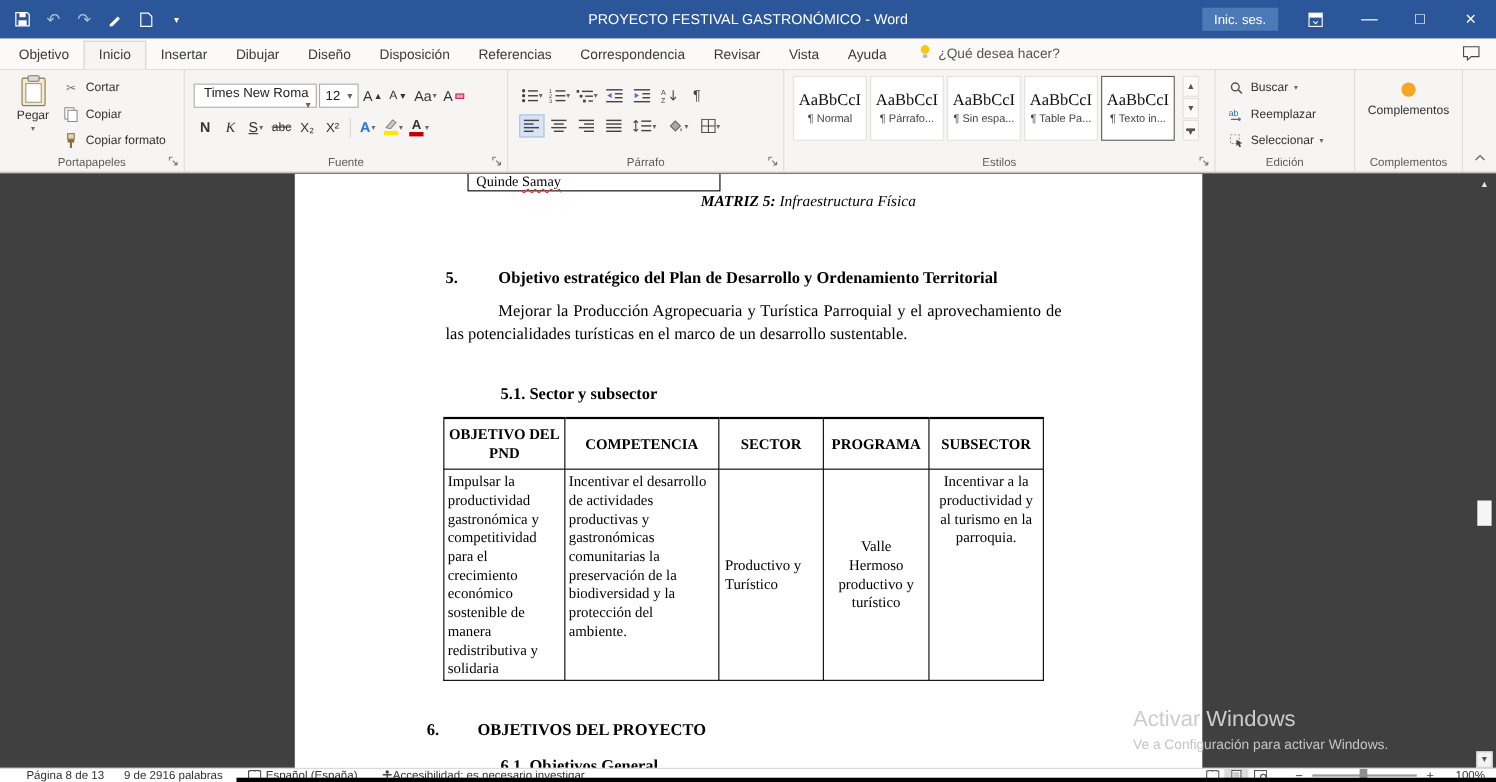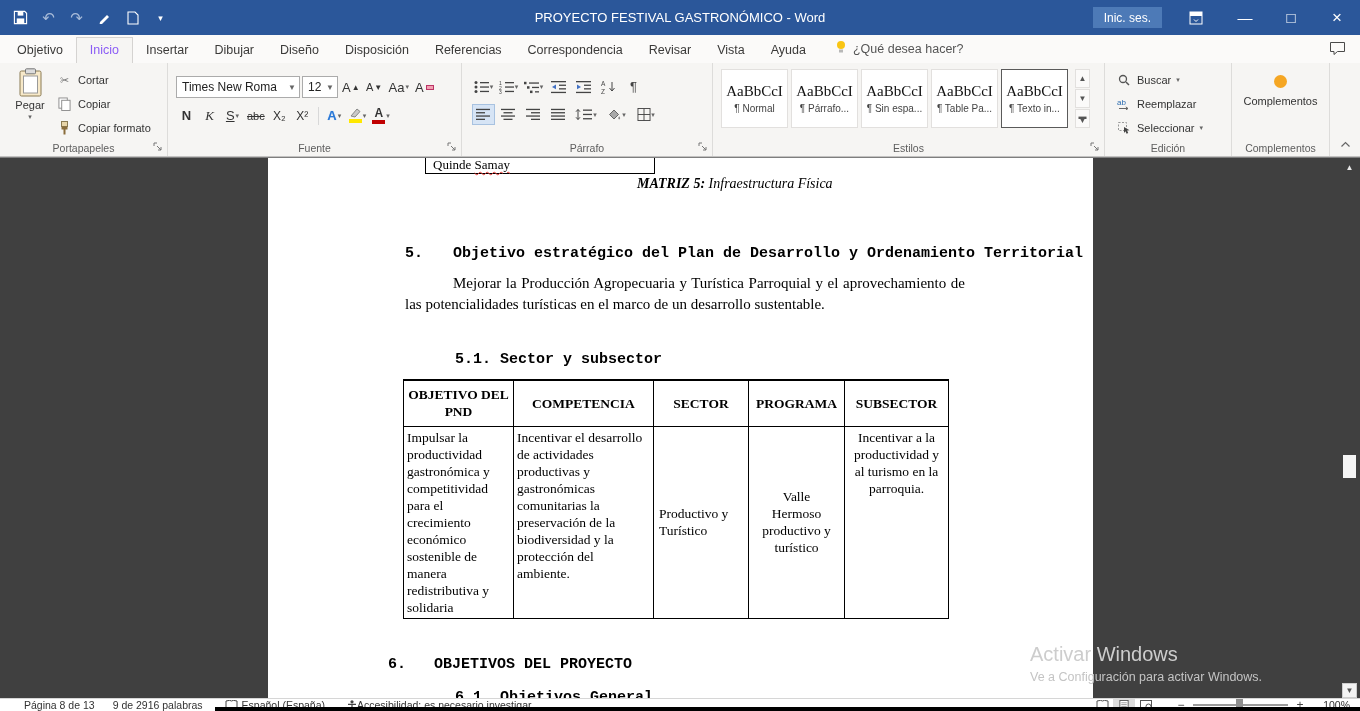--- a/index.html
+++ b/index.html
@@ -14,21 +14,21 @@
   .qbtn.dim { color:#a9bcd9; }
   .title-text { position:absolute; left:0; right:0; top:0; height:35px; display:flex; align-items:center; justify-content:center; font-size:13px; color:#fff; pointer-events:none; }
   .signin { position:absolute; right:198px; top:7px; height:21px; padding:0 11px; background:#4d7ab7; color:#fff; font-size:12px; display:flex; align-items:center; cursor:pointer; }
   .ribbonopts { position:absolute; right:150px; top:6px; width:28px; height:24px; display:flex; align-items:center; justify-content:center; }
   .winbtn { position:absolute; top:0; width:46px; height:35px; display:flex; align-items:center; justify-content:center; font-size:15px; color:#fff; }
   .winbtn.min { right:92px; } .winbtn.max { right:46px; } .winbtn.close { right:0; font-size:17px; }
 
   
   .tabrow { position:absolute; top:35px; left:0; width:100%; height:28px; background:#fbfaf9; display:flex; align-items:flex-end; }
   .tab { padding:5px 13px 6px 13px; font-size:12.5px; color:#3b3a39; cursor:pointer; }
-  .tab.active { background:#f6f5f3; border:1px solid #d5d3d1; border-bottom:none; color:#8b5cf6; }
+  .tab.active { background:#f6f5f3; border:1px solid #d5d3d1; border-bottom:none; color:#404040; }
   .tellme { display:flex; align-items:center; gap:6px; font-size:12.5px; color:#555; padding:5px 10px 6px 16px; cursor:pointer; }
   .feedback { position:absolute; right:14px; top:6px; }
 
   
   .ribbon { position:absolute; top:63px; left:0; width:100%; height:94px; background:#f6f5f3; border-bottom:1px solid #c3c2c1; display:flex; }
   .group { position:relative; height:100%; border-right:1px solid #dddcda; flex:none; }
   .glabel { position:absolute; bottom:2px; left:0; right:0; text-align:center; font-size:10.5px; color:#5d5d5d; }
   .launcher { position:absolute; bottom:3px; right:3px; width:12px; height:12px; display:flex; align-items:center; justify-content:center; cursor:pointer; }
   .g-clip { width:168px; } .g-font { width:294px; } .g-par { width:251px; } .g-sty { width:392px; } .g-ed { width:127px; } .g-add { width:98px; }
   .g-rest { flex:1; position:relative; border-right:none; }
@@ -36,21 +36,21 @@
 
   .pastebtn { position:absolute; left:8px; top:5px; width:44px; height:70px; display:flex; flex-direction:column; align-items:center; gap:2px; font-size:11px; color:#333; cursor:pointer; }
   .clipcol { position:absolute; left:56px; top:7px; display:flex; flex-direction:column; gap:4px; }
   .sbtn { display:flex; align-items:center; gap:5px; height:20px; font-size:11px; color:#333; cursor:pointer; white-space:nowrap; }
   .icon16 { width:17px; display:flex; justify-content:center; }
 
   .frow { display:flex; align-items:center; gap:2px; margin:0 0 0 8px; }
   .frow.r1 { margin-top:13px; } .frow.r2 { margin-top:7px; }
   .combo { height:22px; background:#fff; border:1px solid #ababab; display:flex; align-items:center; font-size:12px; color:#222; padding:0 3px 0 5px; cursor:pointer; }
   .combo .car { margin-left:auto; font-size:8px; color:#666; padding-left:4px; }
-  .cname { width:124px; } .csize { width:36px; }
+  .cname { width:112px;flex-direction:column; } .csize { width:36px; }
   .fbtn { min-width:21px; height:21px; display:flex; align-items:center; justify-content:center; font-size:13px; color:#333; cursor:pointer; padding:0 2px; }
   .fbtn .car { font-size:7px; color:#666; margin-left:1px; }
   .bold { font-weight:bold; } .ital { font-style:italic; font-family:"Liberation Serif",serif; }
   .undl { text-decoration:underline; } .strike { font-size:11px; text-decoration:line-through; }
   .colorbtn { display:flex; flex-direction:column; align-items:center; line-height:11px; }
   .cbar { width:13px; height:4px; margin-top:1px; }
   .effectsA { color:#2b79d7; font-weight:bold; text-shadow:0 0 1px #9cc4f0; }
   .vsep { width:1px; height:18px; background:#d8d8d8; margin:0 3px; }
 
   .pbtn { width:23px; height:21px; display:flex; align-items:center; justify-content:center; cursor:pointer; }
@@ -71,21 +71,21 @@
 
   
   .docarea { position:absolute; top:158px; left:0; width:100%; height:542px; background:#404040; overflow:hidden; }
   .page { position:absolute; left:268px; top:0; width:825px; height:542px; background:#fff; font-family:"Liberation Serif",serif; color:#000; overflow:hidden; }
   .tt { position:absolute; left:157px; top:-4px; display:flex; }
   .ttc { border:1px solid #000; height:20px; font-size:13px; padding:2px 0 0 7px; }
   .ttc.c1 { width:230px; } .ttc.c2 { width:220px; border-left:none; }
   .spell { text-decoration:underline wavy #e53935 1px; text-underline-offset:2px; }
   .caption { position:absolute; left:369px; top:18px; font-size:14px; font-style:italic; white-space:nowrap; }
   .caption .b { font-weight:bold; }
-  .dh { position:absolute; font-size:15px; font-weight:bold; white-space:nowrap;font-family:Liberation Mono, monospace; }
+  .dh { position:absolute; font-size:15px; font-weight:bold; white-space:nowrap; }
   .h5 { left:137px; top:87px; } .hnum5 { display:inline-block; width:48px; }
   .h6 { left:120px; top:498px; } .hnum6 { display:inline-block; width:46px; }
   .h51 { left:187px; top:193px; } .h61 { left:187px; top:531px; }
   .p5 { position:absolute; left:137px; top:115px; width:560px; font-size:15px; line-height:21px; text-align:justify; text-indent:48px; }
   .dtable { position:absolute; left:135px; top:221px; border-collapse:collapse; table-layout:fixed; }
   .dtable th, .dtable td { border:1px solid #000; font-size:13.5px; line-height:17px; }
   .dtable thead th { border-top:2px solid #000; height:46px; font-weight:bold; text-align:center; vertical-align:middle; padding:0 2px; }
   .dtable tbody td { height:190px; vertical-align:top; padding:2px 3px; }
   .dtable td.m { vertical-align:middle; }
   .dtable td.ctr { text-align:center; }

